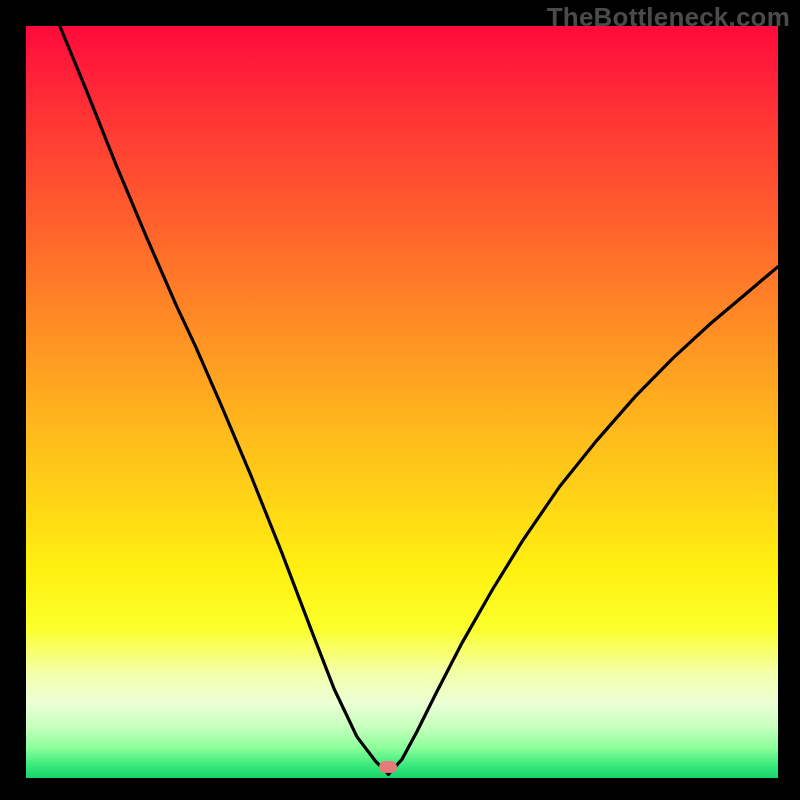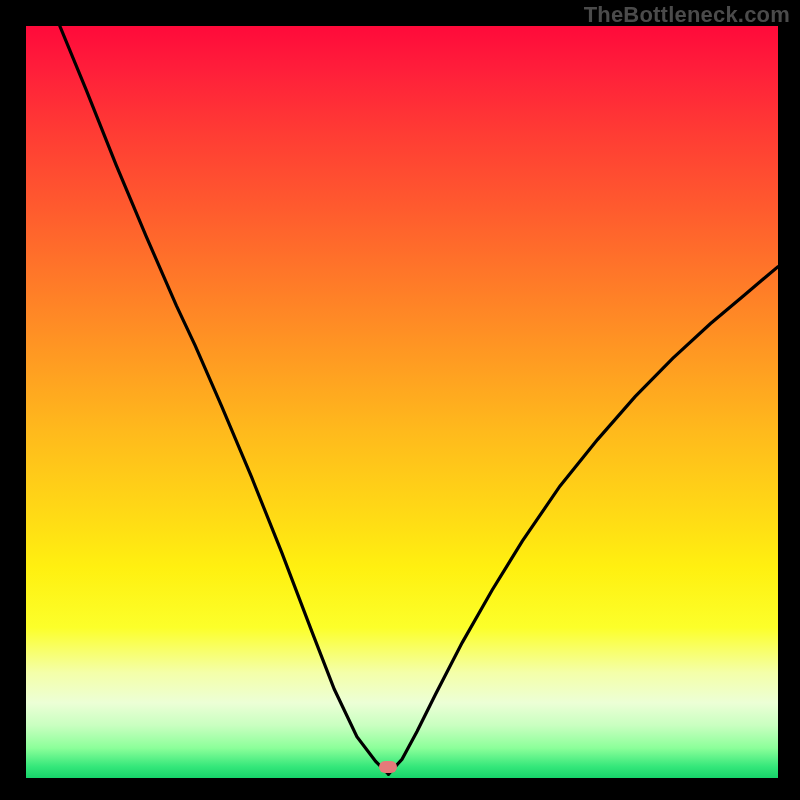--- a/index.html
+++ b/index.html
@@ -15,21 +15,21 @@
     position: relative;
     width: 800px;
     height: 800px;
     background: #000;
   }
   .watermark {
     position: absolute;
     top: 2px;
     right: 10px;
     color: #4b4b4b;
-    font-size: 22px;
+    font-size: 26px;
     font-weight: 600;
     letter-spacing: 0.2px;
     z-index: 10;
   }
   .plot {
     position: absolute;
     left: 26px;
     top: 26px;
     width: 752px;
     height: 752px;

